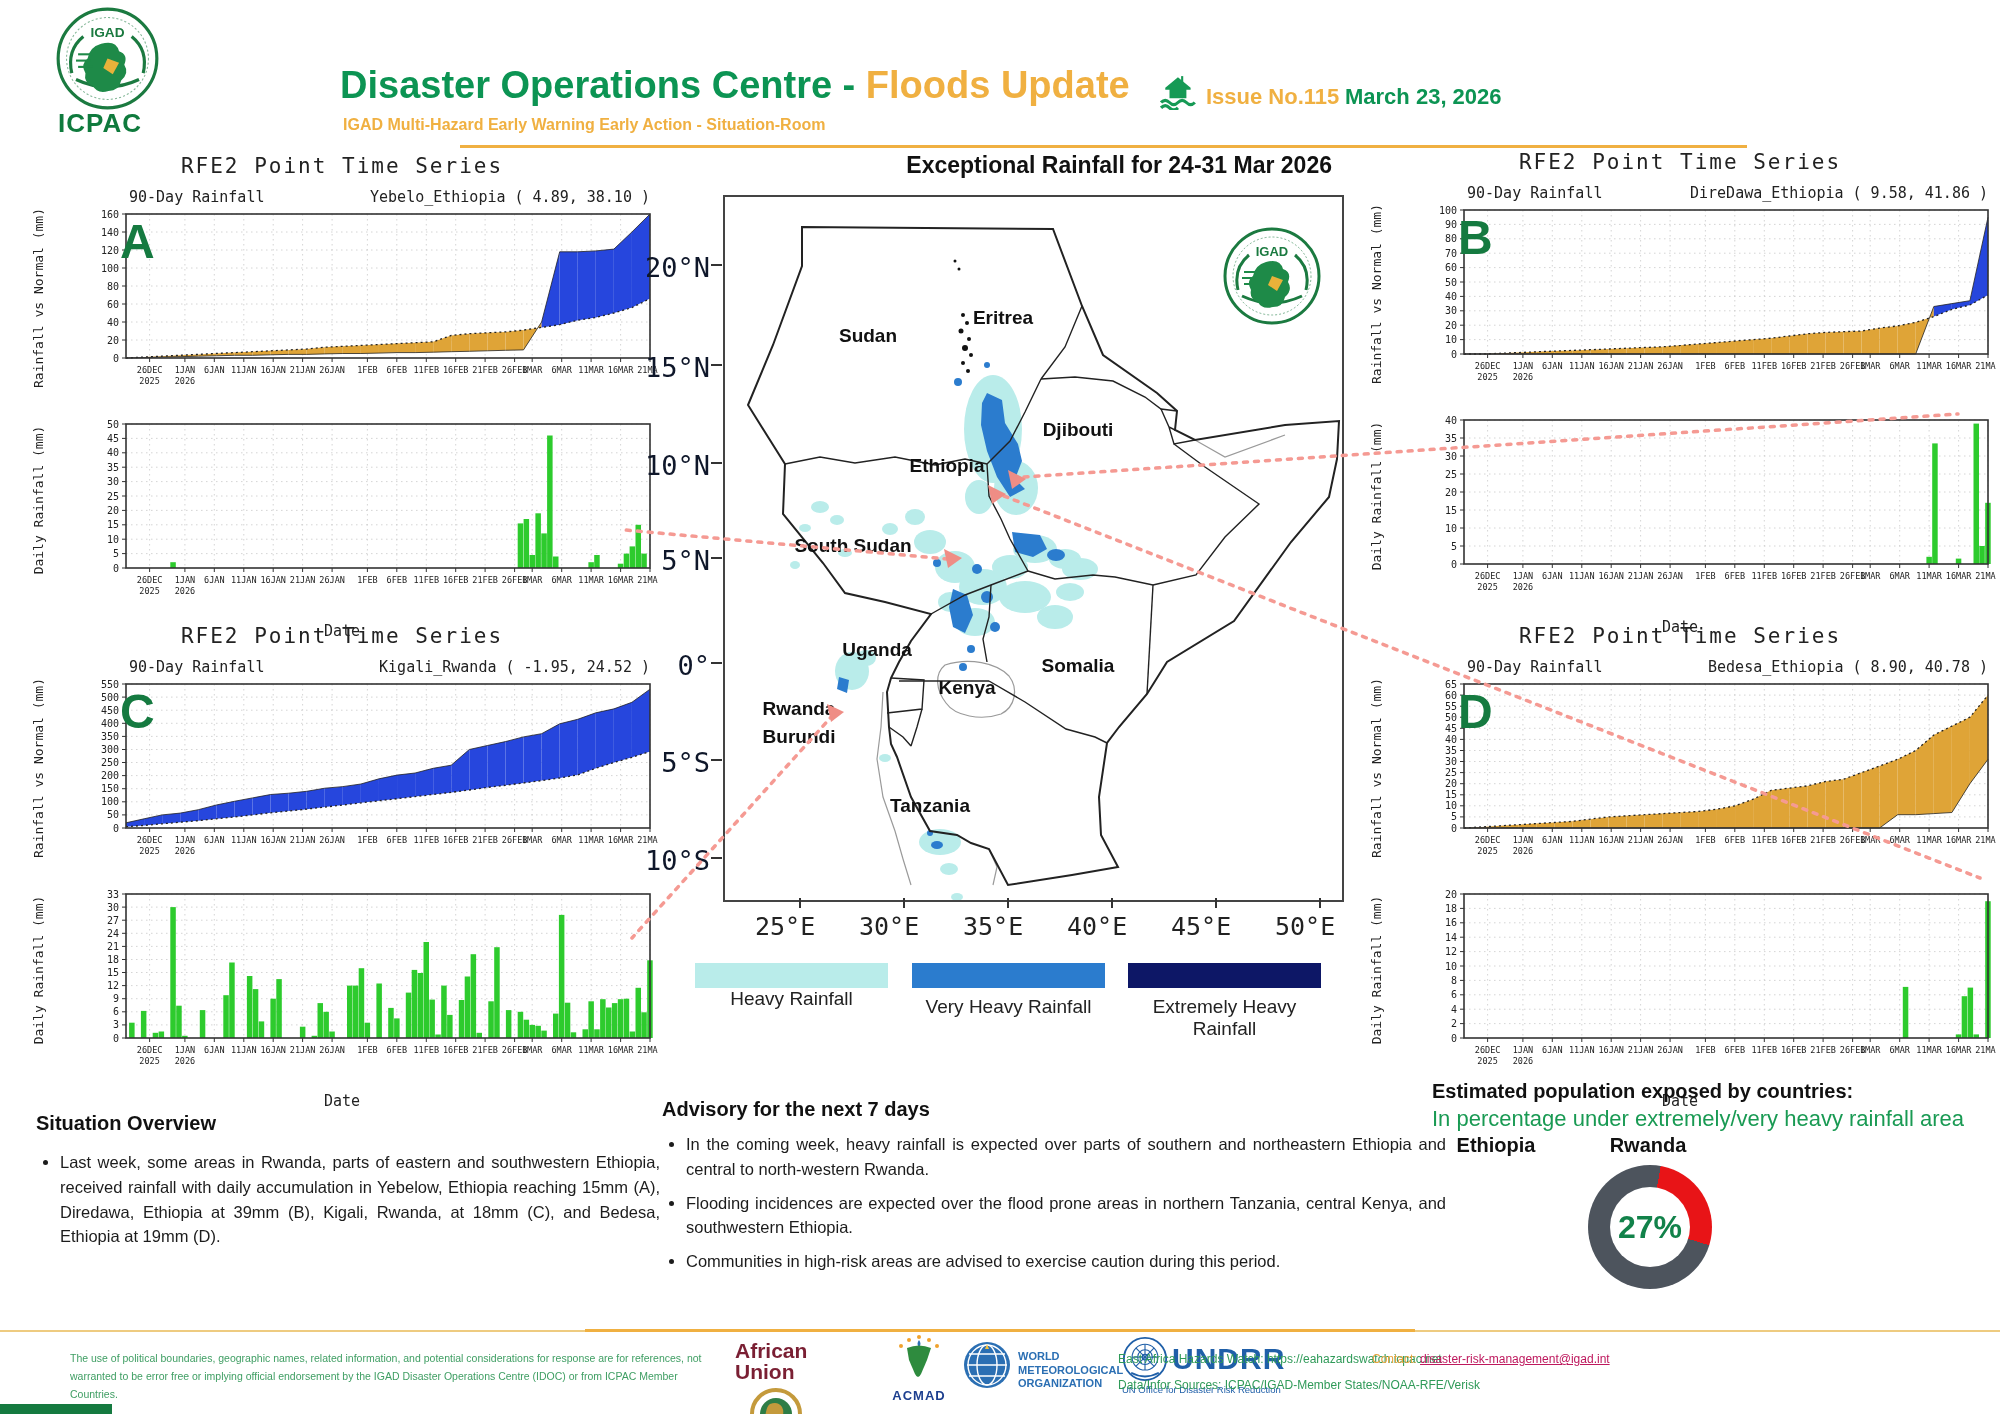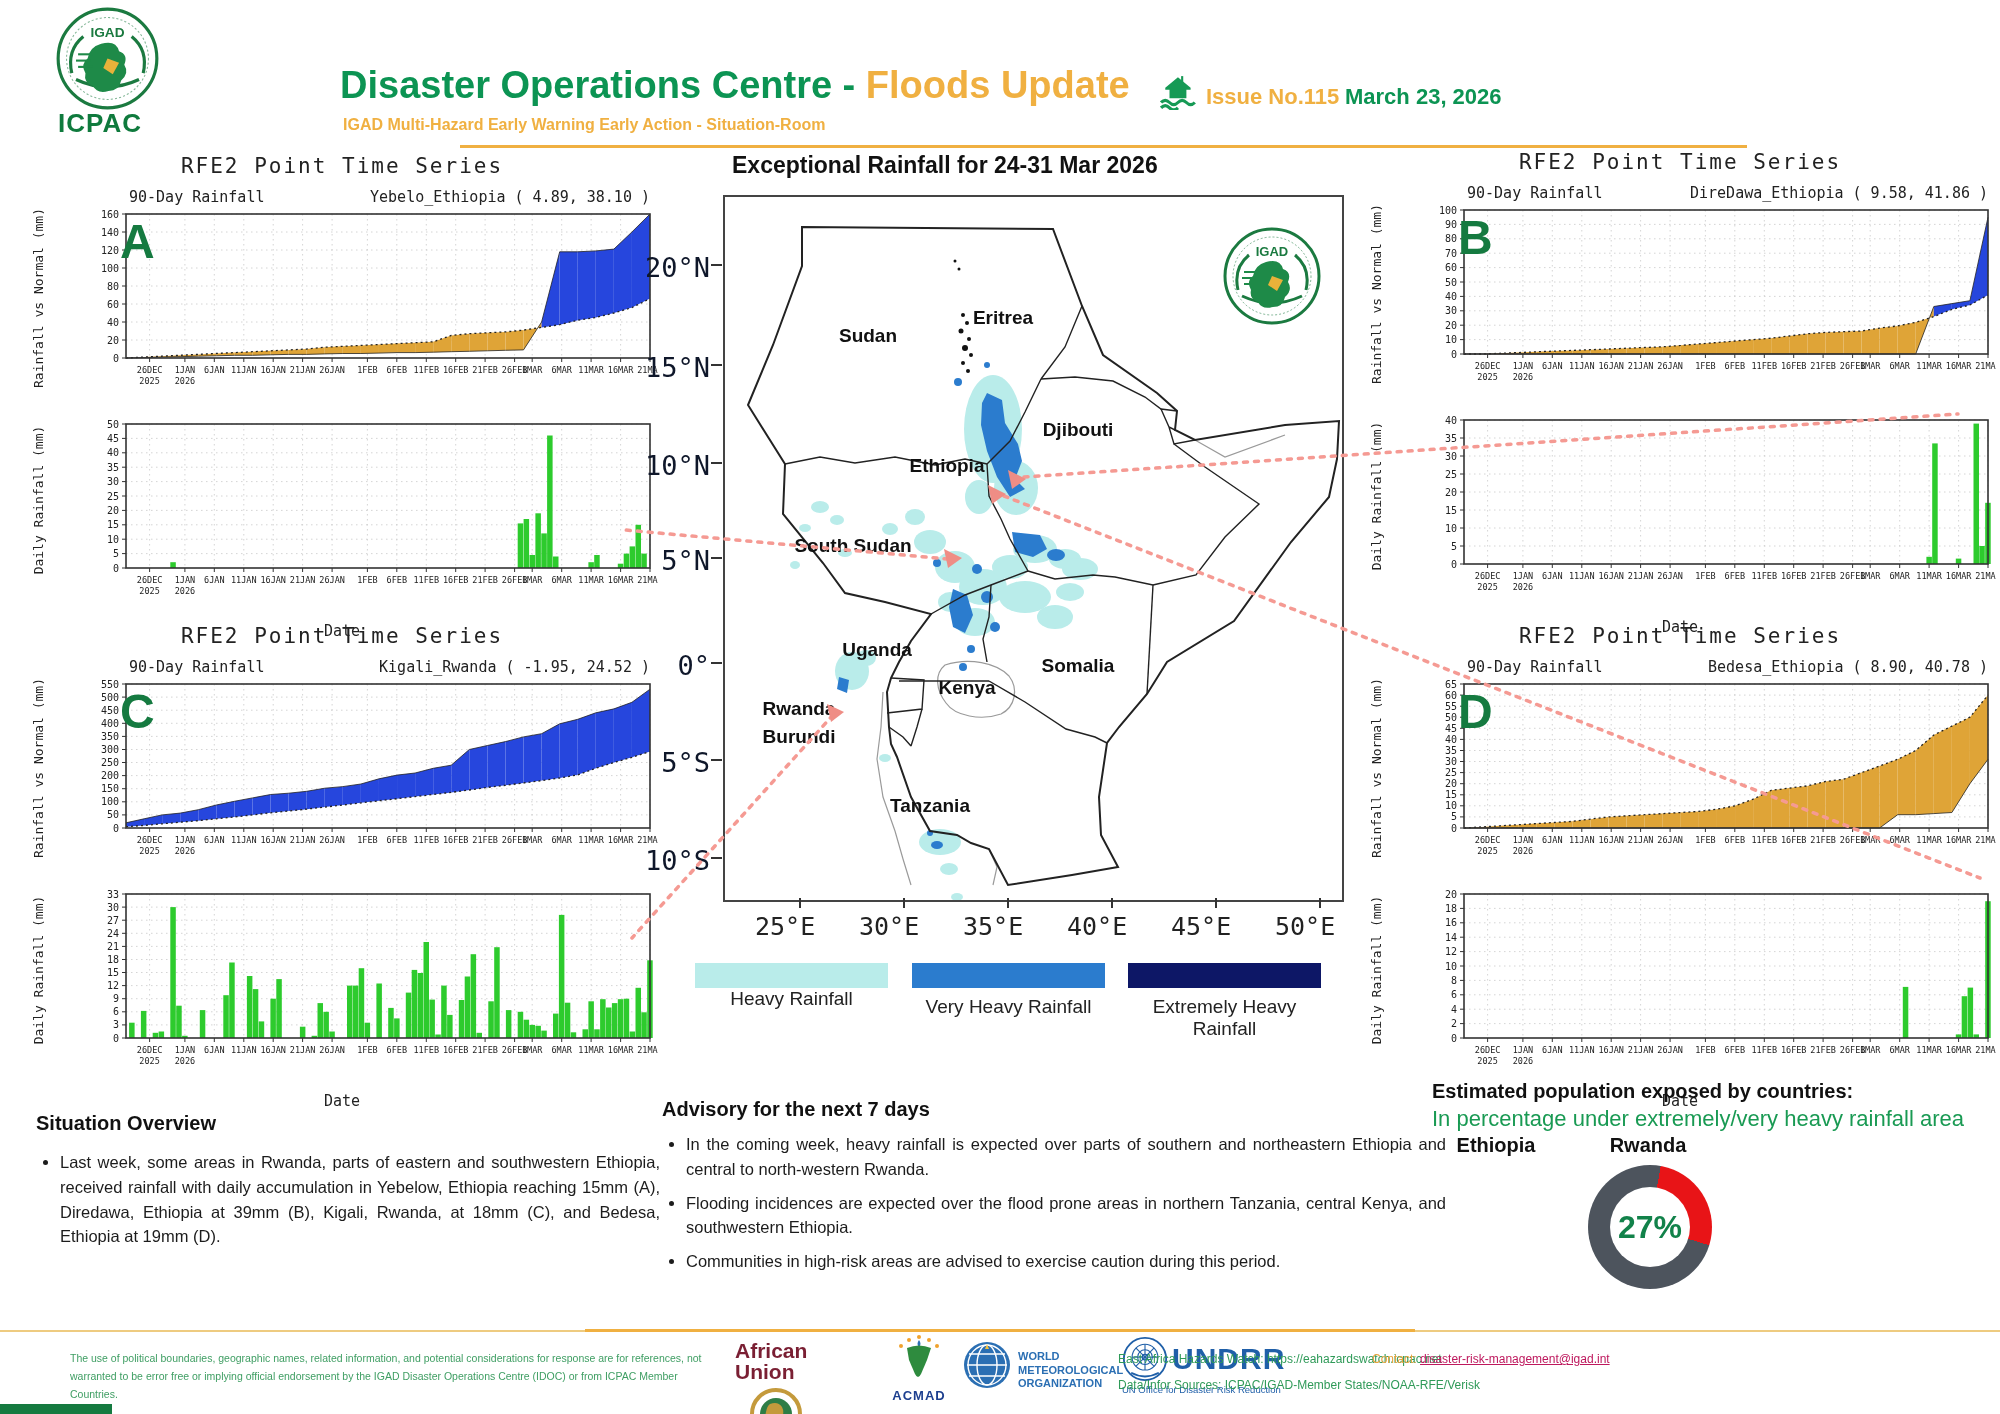--- a/index.html
+++ b/index.html
@@ -24,21 +24,21 @@
   .c90{position:absolute;left:34px;top:58px;width:600px;height:205px;}
   .cd {position:absolute;left:34px;top:268px;width:600px;height:205px;}
   .vlab{position:absolute;width:220px;height:18px;text-align:center;transform:rotate(-90deg);
         font:13px "DejaVu Sans Mono",monospace;color:#222;white-space:nowrap;}
   .v90{left:-94px;top:141px;} .vd{left:-94px;top:343px;}
   .p-date{position:absolute;top:474px;width:100%;text-align:center;
           font:15px "DejaVu Sans Mono",monospace;color:#222;}
   svg text.tk{font:10px "DejaVu Sans Mono",monospace;fill:#222;}
   svg text.tkx{font:8.5px "DejaVu Sans Mono",monospace;fill:#222;}
   
-  .map-title{left:732px;top:152px;width:600px;text-align:left;font-size:23px;font-weight:800;color:#111;}
+  .map-title{left:732px;top:152px;width:600px;text-align:right;font-size:23px;font-weight:800;color:#111;}
   #map-svg{position:absolute;left:723px;top:195px;width:617px;height:703px;border:2px solid #444;background:#fff;}
   .country{position:absolute;transform:translate(-50%,-50%);font-size:19px;font-weight:bold;color:#111;white-space:nowrap;}
   .lat-lab{position:absolute;width:76px;text-align:right;font-size:27px;color:#0f172a;font-family:"DejaVu Sans Mono",monospace;}
   .lon-lab{position:absolute;width:90px;text-align:left;font-size:25px;color:#222;font-family:"DejaVu Sans Mono",monospace;}
   .tick-h{position:absolute;width:11px;height:2px;background:#333;}
   .tick-v{position:absolute;width:2px;height:10px;background:#333;}
   .sw{position:absolute;height:25px;width:193px;}
   .sw-lab{position:absolute;width:193px;text-align:center;font-size:19px;color:#222;}
   .igad-map-logo{left:1222px;top:226px;width:100px;height:100px;}
   

